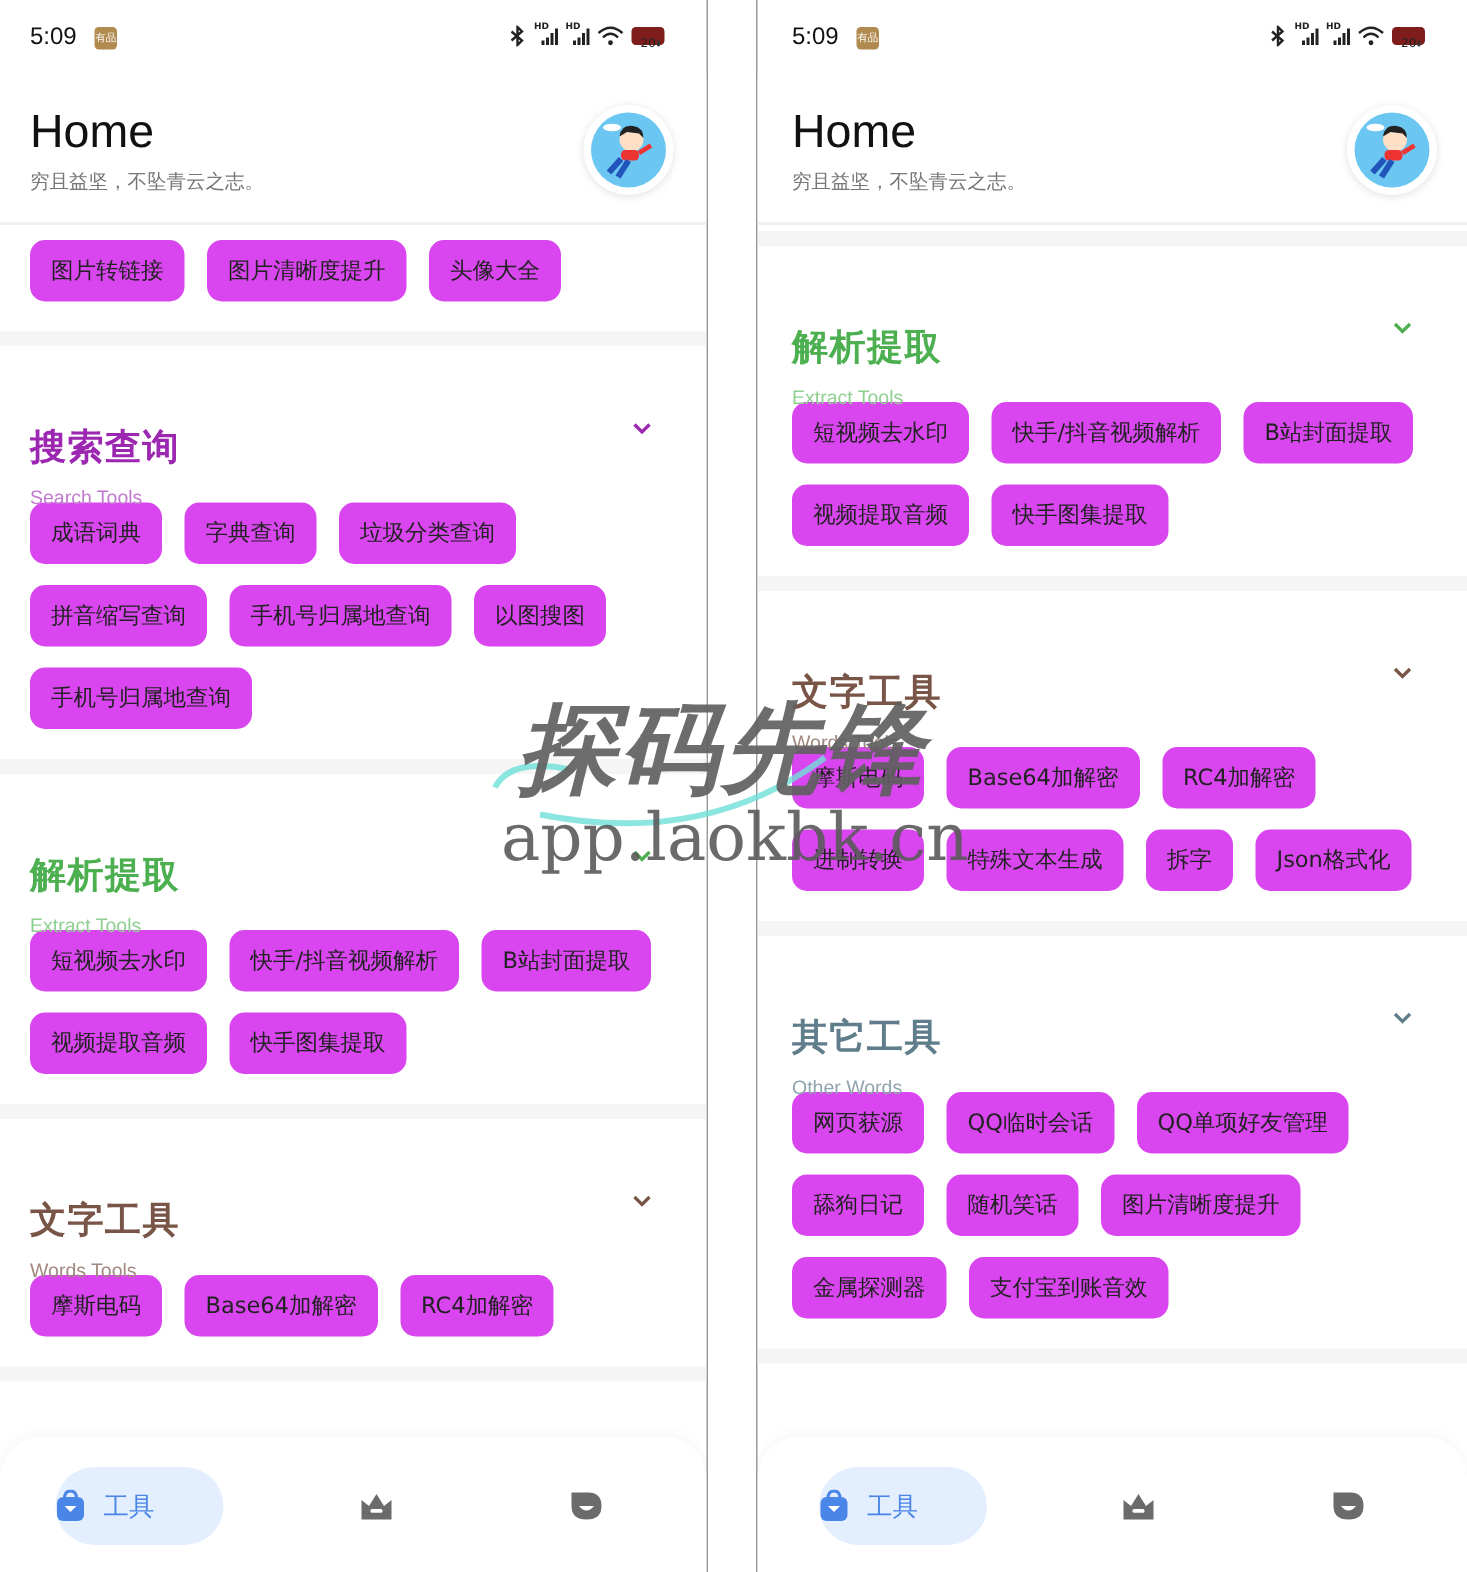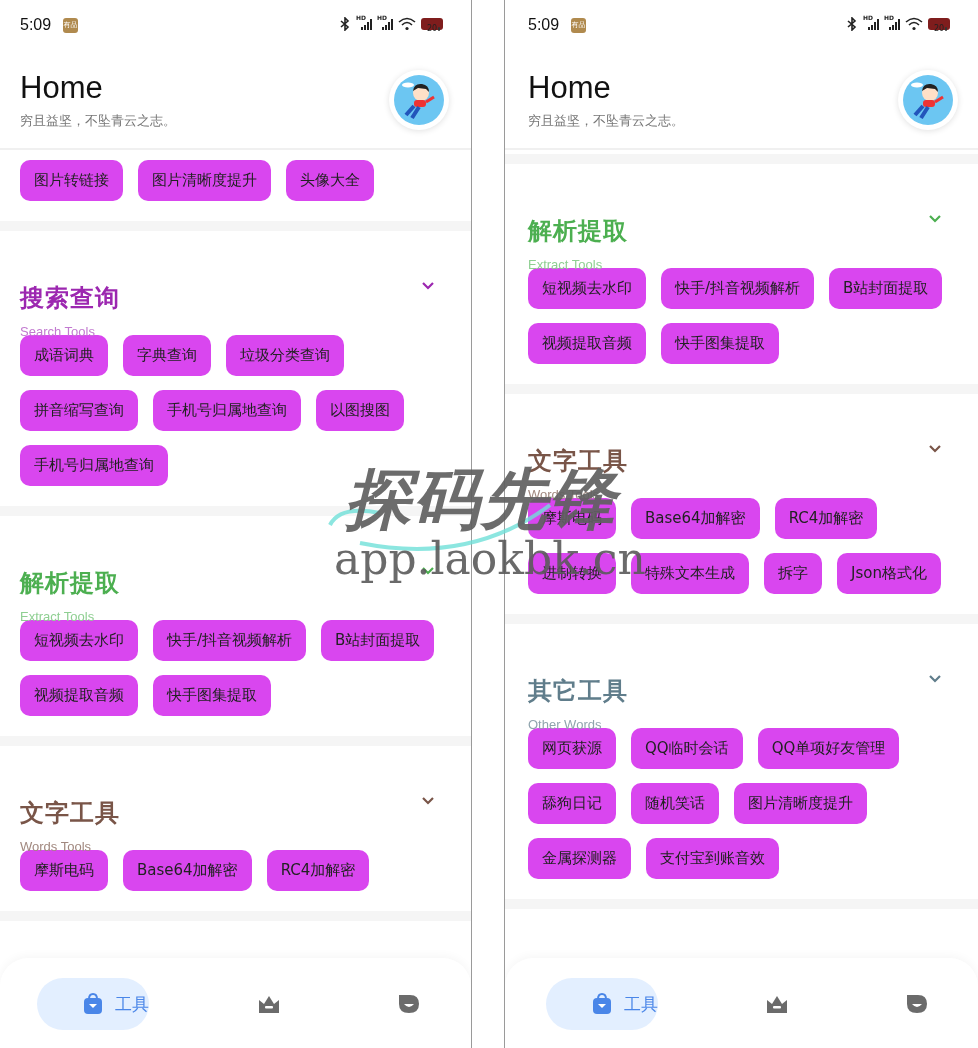--- a/index.html
+++ b/index.html
@@ -30,21 +30,21 @@
   .scroll { position: absolute; top: 152px; left: 0; right: 0; bottom: 0; overflow: hidden; }
   .section { background: #fff; padding: 0 20px; border-bottom: 10px solid #f5f5f5; position: relative; }
   .section-head { position: relative; padding-top: 26px; height: 104px; }
   .section-title { font-size: 24px; font-weight: bold; letter-spacing: 1px; margin-top: 25px; }
   .section-sub { font-size: 13px; margin-top: 10px; font-family: "Liberation Sans", sans-serif; }
   .chevron { position: absolute; right: 16px; top: 48px; width: 14px; height: 14px; }
   .chips { display: flex; flex-wrap: wrap; gap: 14px 15px; padding-bottom: 20px; }
   .chip { background: #d946ef; border-radius: 10px; padding: 0 14px; height: 41px; line-height: 41px; font-size: 15px; color: #222; white-space: nowrap; cursor: pointer; }
 
   .bottomnav { position: absolute; left: 0; right: 0; bottom: 0; height: 90px; background: #fff; border-top-left-radius: 28px; border-top-right-radius: 28px; box-shadow: 0 -2px 10px rgba(0,0,0,0.04); z-index: 5; }
-  .nav-item { position: absolute; top: 20px; height: 52px; display: flex; align-items: center; justify-content: flex-end; }
+  .nav-item { position: absolute; top: 20px; height: 52px; display: flex; align-items: center; justify-content: flex-start; }
   .nav-item.active { left: 37px; width: 112px; border-radius: 26px; background: #e3efff; gap: 12px; }
   .nav-label { font-size: 17px; color: #4a86e8; }
   .nav-item.mid { left: 240px; width: 40px; }
   .nav-item.end { left: 380px; width: 40px; }
 
   .watermark { position: absolute; left: 320px; top: 455px; width: 360px; height: 140px; z-index: 20; pointer-events: none; }
   .wm-cn { position: absolute; left: 25px; top: 0; font-size: 66px; font-weight: bold; font-style: italic; color: rgba(95,95,95,0.92); letter-spacing: 2px; font-family: "DejaVu Sans", sans-serif; }
   .wm-url { position: absolute; left: 14px; top: 78px; font-size: 44px; color: rgba(90,90,90,0.9); font-family: "DejaVu Serif", serif; }
   .wm-swoosh { position: absolute; left: 0; top: 40px; width: 260px; height: 60px; }
 </style>

